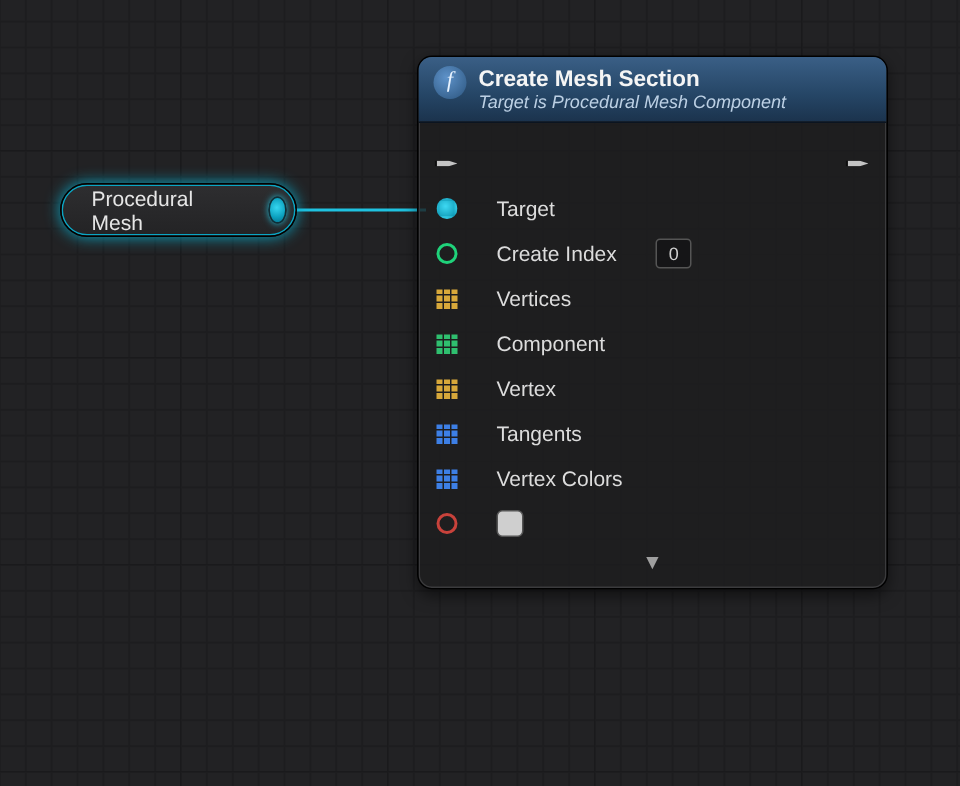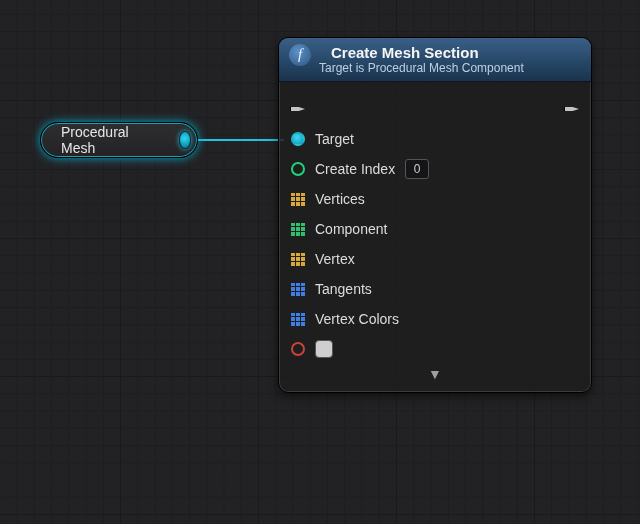--- a/index.html
+++ b/index.html
@@ -81,26 +81,26 @@
     display: flex; align-items: center; justify-content: center;
     border-radius: 50%;
     background: radial-gradient(circle at 40% 35%, #5e92c9, #2c557e);
     font-family: Georgia, "Times New Roman", serif;
     font-style: italic;
     color: #e8f3ff;
     font-size: 15px;
     line-height: 1;
     padding-bottom: 2px;
   }
-  .node-title { font-size: 15px; font-weight: 600; color: #f5f5f5; margin-left: 12px; }
-  .node-sub { font-size: 12px; color: #bcd0e4; }
+  .node-title { font-size: 15px; font-weight: 600; color: #f5f5f5; }
+  .node-sub { font-size: 12px; font-style: italic; color: #bcd0e4; }
 
   .node-body { padding: 10px 12px 2px 12px; }
 
-  .row { display: flex; align-items: center; min-height: 30px; gap: 10px; font-size: 14px; }
+  .row { display: flex; align-items: center; min-height: 30px; gap: 26px; font-size: 14px; }
   .row.exec-row { justify-content: space-between; margin-bottom: 2px; }
   .row .lbl { color: #dcdcdc; }
 
   
   .exec-pin {
     width: 0; height: 0;
     border-top: 8px solid transparent;
     border-bottom: 8px solid transparent;
     border-left: 13px solid #c8c8c8;
     filter: drop-shadow(-1px 0 0 #000);

